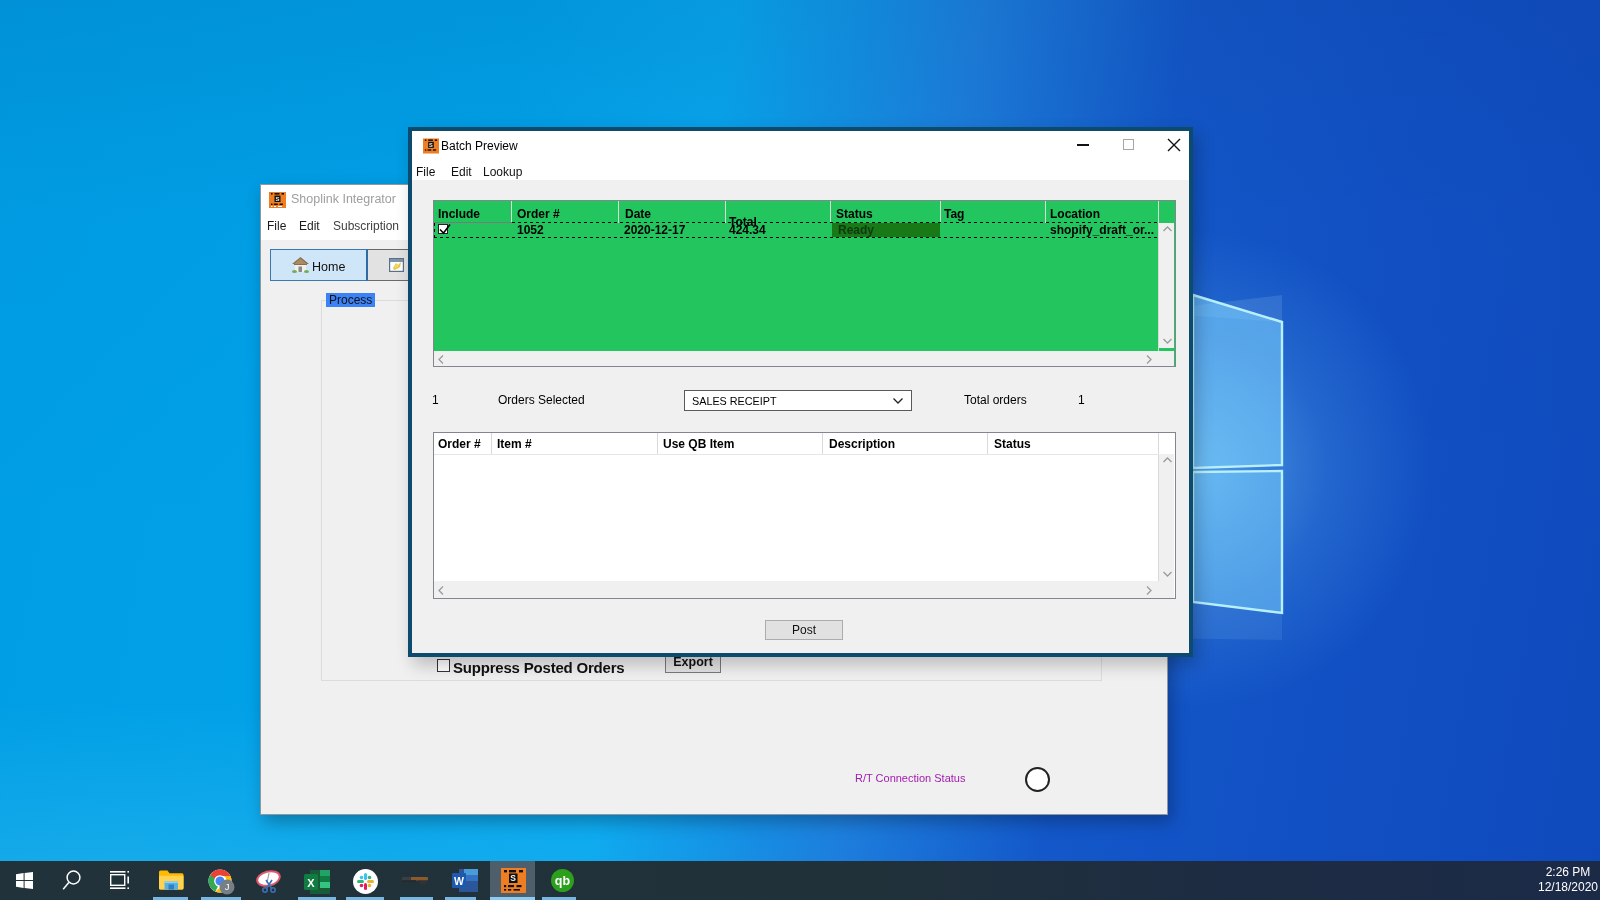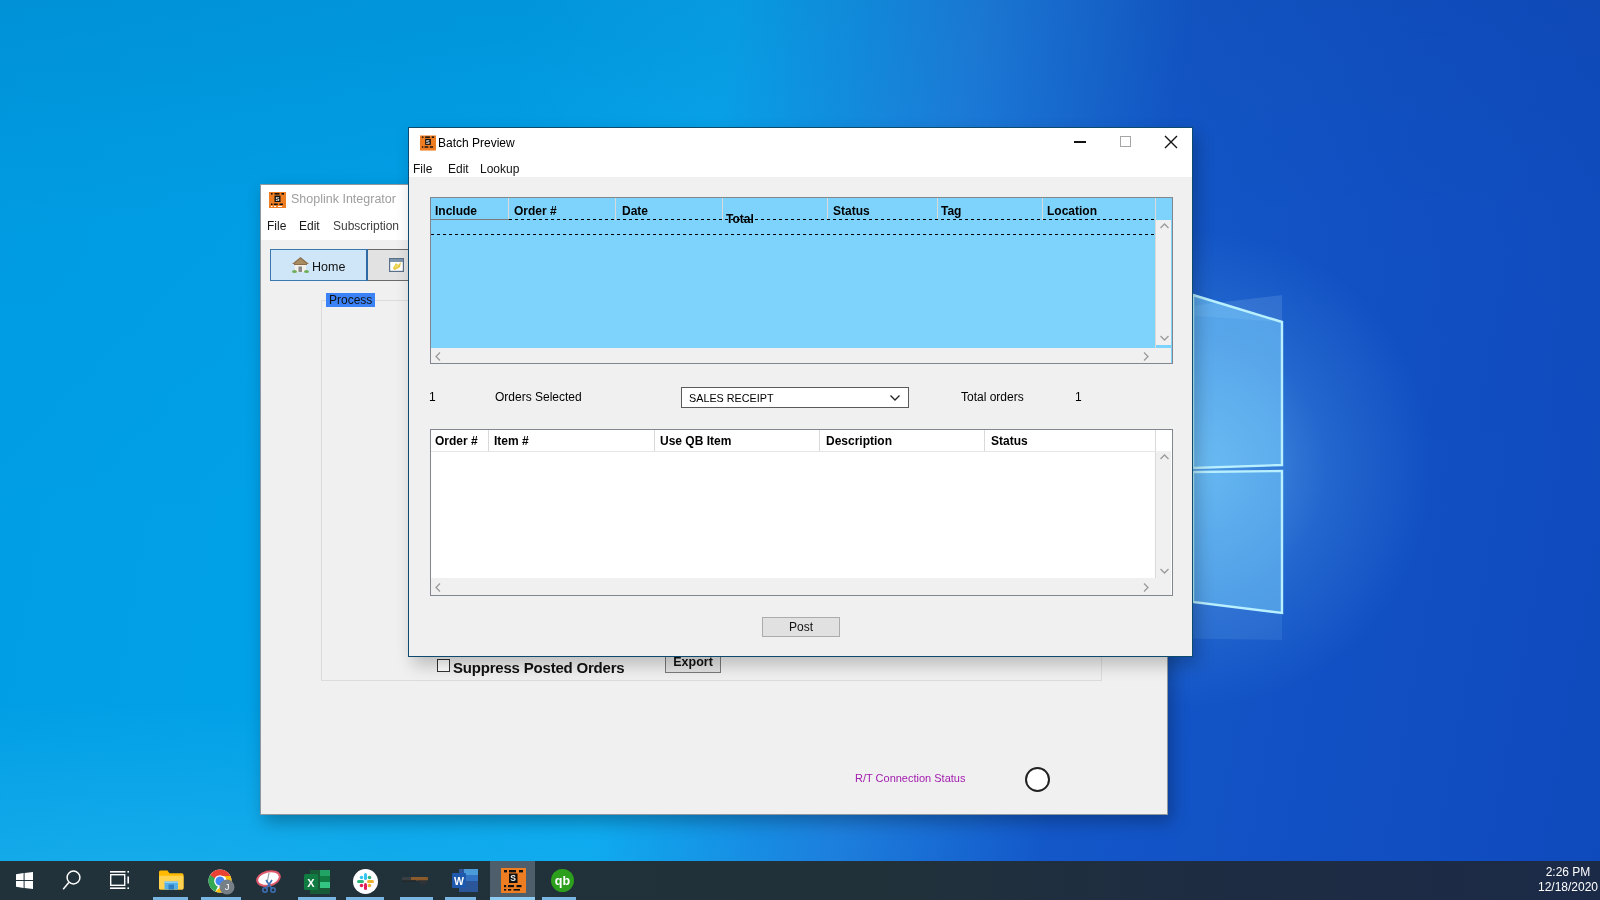--- a/index.html
+++ b/index.html
@@ -76,21 +76,21 @@
 
   <div class="abs" style="left:176px;top:474px;width:13px;height:13px;background:#fff;border:1.5px solid #333;"></div>
   <div class="abs" style="left:192px;top:474px;font-size:15px;font-weight:bold;letter-spacing:-0.2px;color:#111;">Suppress Posted Orders</div>
 
   <div class="abs" style="left:404px;top:467px;width:56px;height:21px;background:#e3e3e3;border:1px solid #7a7a7a;font-size:12.5px;font-weight:600;color:#111;text-align:center;line-height:19px;">Export</div>
 
   <div class="abs" style="left:594px;top:587px;font-size:11px;color:#a21caf;">R/T Connection Status</div>
   <div class="abs" style="left:764px;top:582px;width:25px;height:25px;border-radius:50%;background:#fff;border:2px solid #222;"></div>
 </div>
 
-<div class="abs" id="bpwin" style="left:408px;top:127px;width:785px;height:530px;background:#f0f0f0;border:1px solid #0c4a6e;box-shadow:5px 8px 16px rgba(0,0,0,0.22);">
+<div class="abs" id="bpwin" style="left:408px;top:127px;width:785px;height:530px;background:#f0f0f0;border:4px solid #0c4a6e;box-shadow:5px 8px 16px rgba(0,0,0,0.22);">
 
   <div class="abs" style="left:0;top:0;width:100%;height:49px;background:#fff;"></div>
 
   <svg class="abs" style="left:11px;top:7px;" width="16" height="16" viewBox="0 0 17 16">
     <rect width="17" height="16" fill="#ef7d22"></rect>
     <rect x="2" y="1" width="1.6" height="1.6" fill="#111"></rect>
       <rect x="5.5" y="1" width="5" height="1.6" fill="#111"></rect>
       <rect x="12.5" y="1" width="2.5" height="1.6" fill="#111"></rect>
     <rect x="5.5" y="3.6" width="6" height="6.4" fill="#111"></rect>
     <text x="8.5" y="8.8" font-size="6" font-weight="bold" fill="#f5f0ea" text-anchor="middle" font-family="Liberation Sans">S</text>
@@ -103,21 +103,21 @@
   <div class="abs" style="left:665px;top:13px;width:12px;height:1.5px;background:#111;"></div>
   <div class="abs" style="left:711px;top:8px;width:11px;height:11px;border:1px solid #a6a6a6;"></div>
   <svg class="abs" style="left:755px;top:7px;" width="14" height="14" viewBox="0 0 14 14">
       <path d="M1 1 L13 13 M13 1 L1 13" stroke="#111" stroke-width="1.4"></path>
     </svg>
 
   <div class="abs" style="left:4px;top:34px;font-size:12px;color:#111;">File</div>
   <div class="abs" style="left:39px;top:34px;font-size:12px;color:#111;">Edit</div>
   <div class="abs" style="left:71px;top:34px;font-size:12px;color:#111;">Lookup</div>
 
-  <div class="abs" style="left:21px;top:69px;width:743px;height:167px;background:#7dd3fc;border:1px solid #82878f;">
+  <div class="abs" style="left:21px;top:69px;width:743px;height:167px;background:#22c55e;border:1px solid #82878f;">
 
     <div class="abs" style="left:77px;top:0px;width:1px;height:22px;background:#d9d9d9;"></div>
     <div class="abs" style="left:184px;top:0px;width:1px;height:22px;background:#d9d9d9;"></div>
     <div class="abs" style="left:291px;top:0px;width:1px;height:22px;background:#d9d9d9;"></div>
     <div class="abs" style="left:396px;top:0px;width:1px;height:22px;background:#d9d9d9;"></div>
     <div class="abs" style="left:506px;top:0px;width:1px;height:22px;background:#d9d9d9;"></div>
     <div class="abs" style="left:611px;top:0px;width:1px;height:22px;background:#d9d9d9;"></div>
     <div class="abs" style="left:724px;top:0px;width:1px;height:150px;background:#d9d9d9;"></div>
 
     <div class="abs" style="left:4px;top:6px;font-size:12px;font-weight:bold;">Include</div>
@@ -125,20 +125,34 @@
     <div class="abs" style="left:191px;top:6px;font-size:12px;font-weight:bold;">Date</div>
     <div class="abs" style="left:295px;top:14px;font-size:12px;font-weight:bold;">Total</div>
     <div class="abs" style="left:402px;top:6px;font-size:12px;font-weight:bold;">Status</div>
     <div class="abs" style="left:510px;top:6px;font-size:12px;font-weight:bold;">Tag</div>
     <div class="abs" style="left:616px;top:6px;font-size:12px;font-weight:bold;">Location</div>
 
     <div class="abs" style="left:0px;top:21px;width:78px;height:1px;background:#7a7a7a;"></div>
 
     <div class="abs" style="left:78px;top:21px;width:647px;height:1px;background:repeating-linear-gradient(to right,#000 0 3px,transparent 3px 6px);"></div>
 
+    <div class="abs" style="left:0;top:22px;width:725px;height:14px;">
+      <div class="abs" style="left:4px;top:1px;width:10px;height:10px;background:#fff;border:1.4px solid #222;"></div>
+      <svg class="abs" style="left:5px;top:0px;" width="12" height="12" viewBox="0 0 12 12">
+          <path d="M1 6.5 L4.5 10 L11 1.5" stroke="#000" stroke-width="1.5" fill="none"></path>
+        </svg>
+      <div class="abs" style="left:83px;top:0px;font-size:12px;font-weight:bold;">1052</div>
+      <div class="abs" style="left:190px;top:0px;font-size:12px;font-weight:bold;">2020-12-17</div>
+      <div class="abs" style="left:295px;top:0px;font-size:12px;font-weight:bold;">424.34</div>
+      <div class="abs" style="left:398px;top:0px;width:108px;height:14px;background:#177a17;">
+        <div class="abs" style="left:6px;top:0px;font-size:12px;font-weight:bold;color:#123812;">Ready</div>
+      </div>
+      <div class="abs" style="left:616px;top:0px;font-size:12px;font-weight:bold;">shopify_draft_or...</div>
+      <div class="abs" style="left:0px;top:0px;width:1px;height:14px;background:repeating-linear-gradient(to bottom,#000 0 3px,transparent 3px 6px);"></div>
+    </div>
 
     <div class="abs" style="left:0px;top:36px;width:725px;height:1px;background:repeating-linear-gradient(to right,#000 0 3px,transparent 3px 6px);"></div>
 
     <div class="abs" style="left:725px;top:22px;width:15px;height:125px;background:#f0f0f0;">
       <svg class="abs" style="left:4px;top:3px;" width="9" height="6" viewBox="0 0 9 6">
           <path d="M0.5 5 L4.5 1 L8.5 5" stroke="#9b9b9b" stroke-width="1.3" fill="none"></path>
         </svg>
       <svg class="abs" style="left:4px;bottom:4px;" width="9" height="6" viewBox="0 0 9 6">
           <path d="M0.5 1 L4.5 5 L8.5 1" stroke="#9b9b9b" stroke-width="1.3" fill="none"></path>
         </svg>

